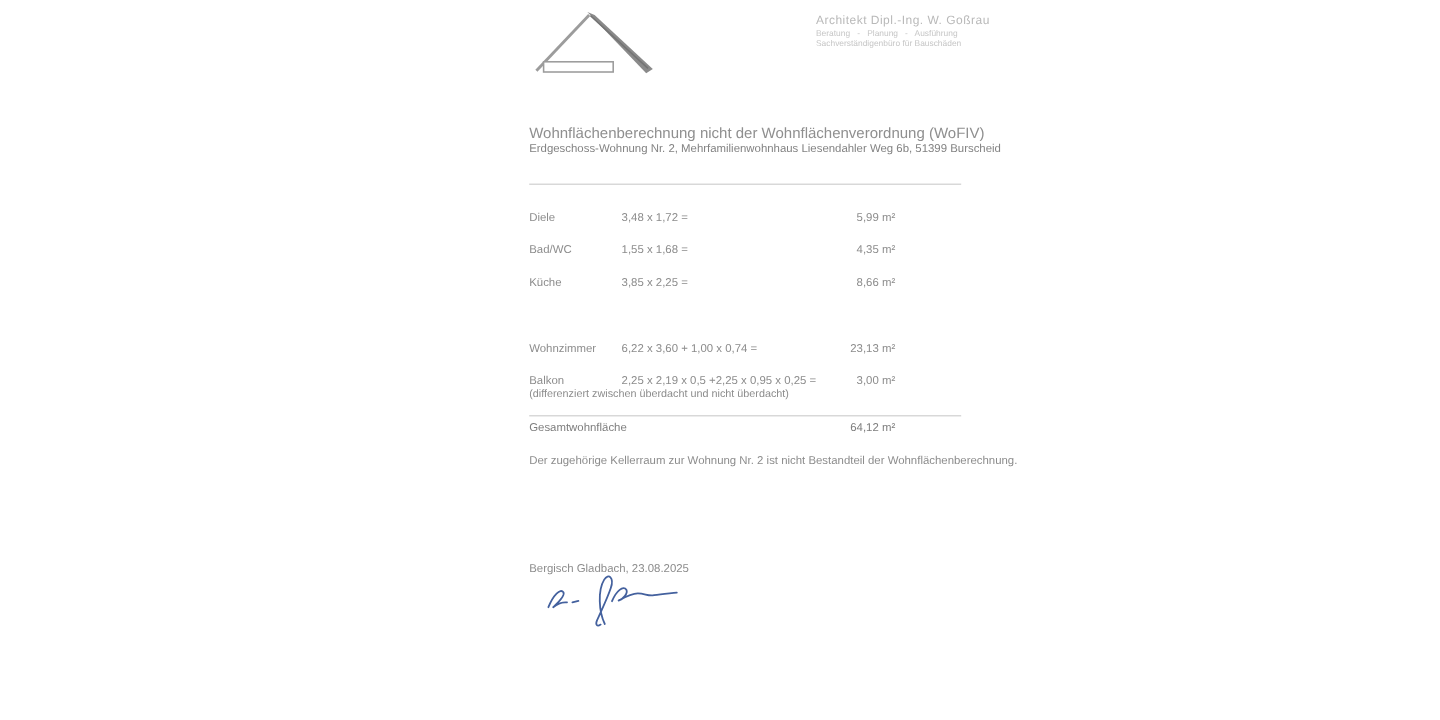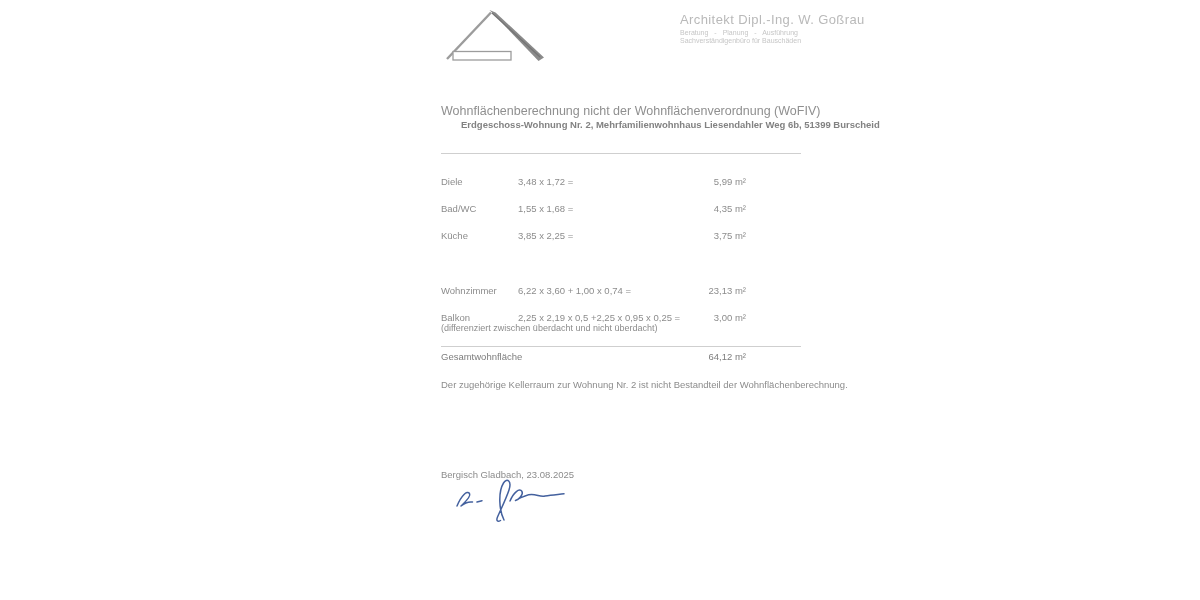--- a/index.html
+++ b/index.html
@@ -23,21 +23,21 @@
     width: 104px;
     height: 56px;
   }
   .letterhead {
     position: absolute;
     left: 680px;
     top: 12px;
     color: #bfbfbf;
   }
   .letterhead .company {
-    font-size: 13px;
+    font-size: 10px;
     letter-spacing: 0.4px;
     color: #b9b9b9;
     white-space: nowrap;
   }
   .letterhead .services {
     font-size: 7px;
     margin-top: 2px;
     word-spacing: 4px;
     color: #c6c6c6;
     white-space: nowrap;
@@ -52,24 +52,24 @@
   .doc-title {
     position: absolute;
     left: 441px;
     top: 104px;
     font-size: 12.5px;
     color: #8f8f8f;
     white-space: nowrap;
   }
   .doc-subtitle {
     position: absolute;
-    left: 461px;
+    left: 441px;
     top: 119px;
     font-size: 9.5px;
-    font-weight: bold;
+    font-weight: normal;
     color: #828282;
     white-space: nowrap;
   }
   .rule {
     position: absolute;
     left: 441px;
     width: 360px;
     height: 0;
     border-top: 1px solid #cfcfcf;
   }
@@ -150,21 +150,21 @@
     <span class="c-area">5,99 m²</span>
   </div>
   <div class="row" style="top:203px">
     <span class="c-label">Bad/WC</span>
     <span class="c-formula">1,55 x 1,68 =</span>
     <span class="c-area">4,35 m²</span>
   </div>
   <div class="row" style="top:230px">
     <span class="c-label">Küche</span>
     <span class="c-formula">3,85 x 2,25 =</span>
-    <span class="c-area">3,75 m²</span>
+    <span class="c-area">8,66 m²</span>
   </div>
   <div class="row" style="top:285px">
     <span class="c-label">Wohnzimmer</span>
     <span class="c-formula">6,22 x 3,60 + 1,00 x 0,74 =</span>
     <span class="c-area">23,13 m²</span>
   </div>
   <div class="row" style="top:312px">
     <span class="c-label">Balkon</span>
     <span class="c-formula">2,25 x 2,19 x 0,5 +2,25 x 0,95 x 0,25 =</span>
     <span class="c-area">3,00 m²</span>

